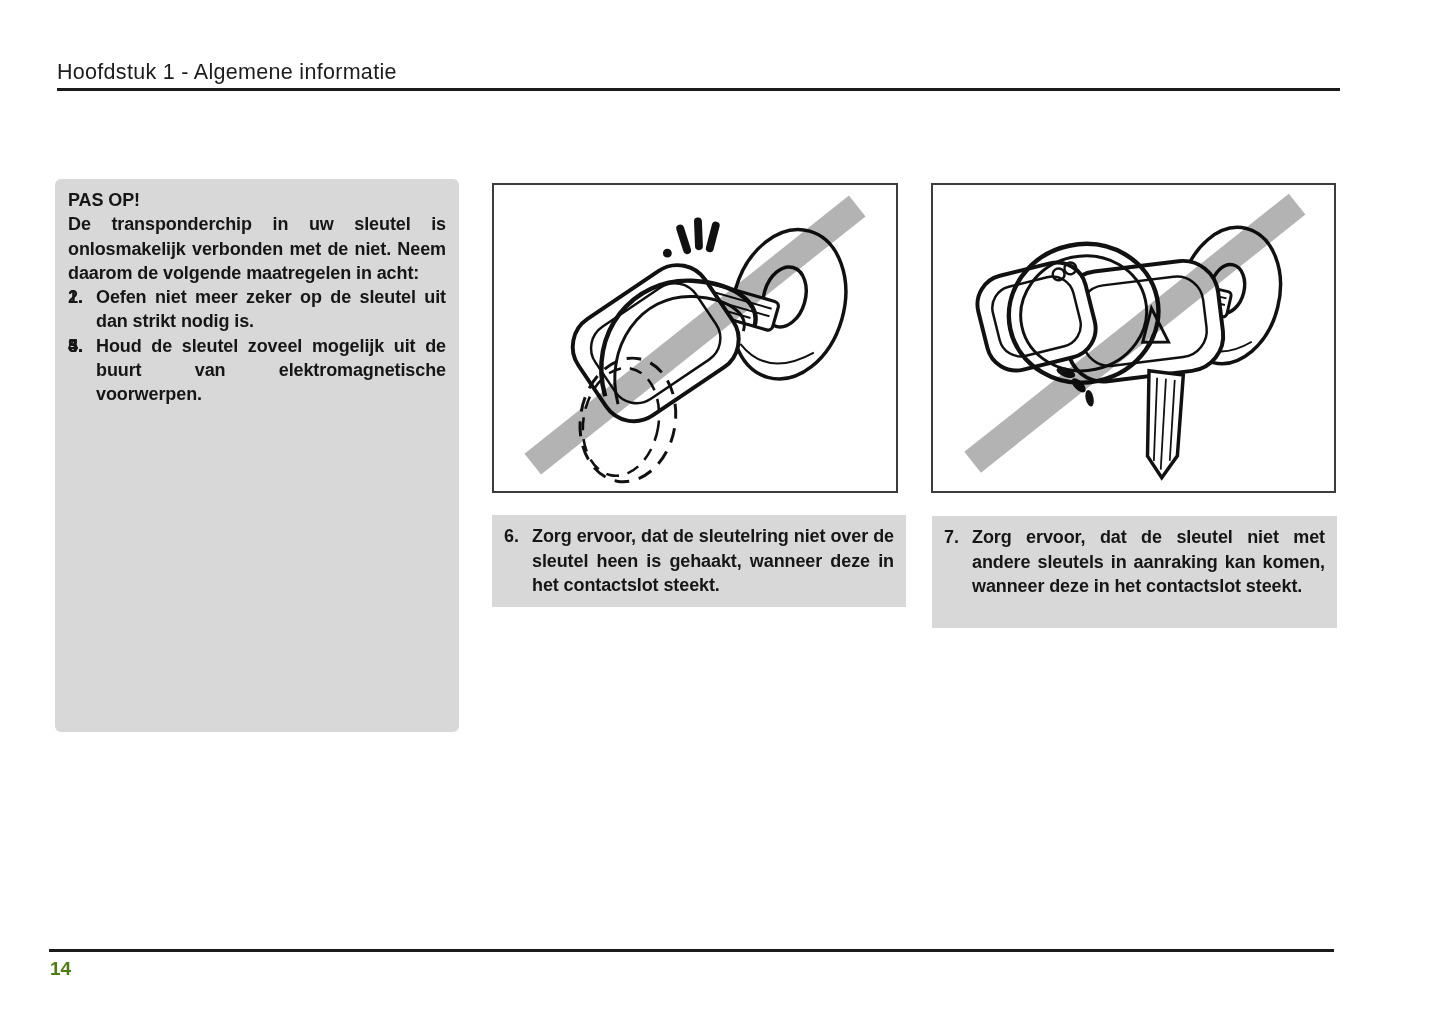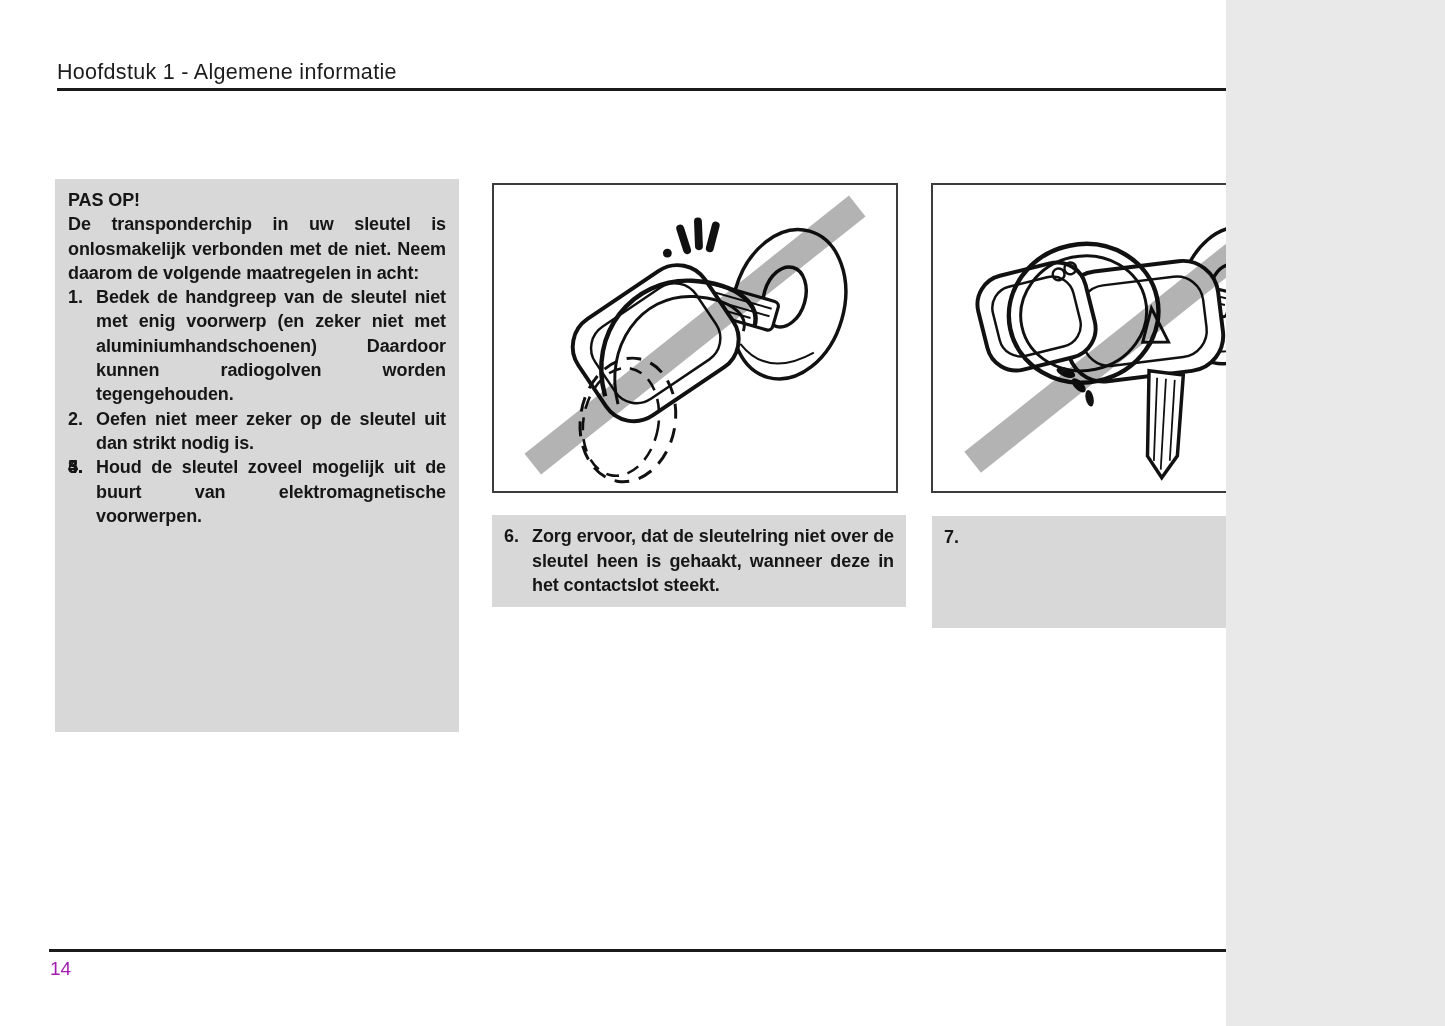--- a/index.html
+++ b/index.html
@@ -4,21 +4,21 @@
 <style>
   :root{
     --box-gray:#d8d8d8;
     --bar-gray:#b3b3b3;
     --ink:#161616;
     --frame:#3c3c3c;
   }
   html,body{margin:0;padding:0;background:#e9e9e9;}
   .canvas{
     position:relative;
-    width:1226px;height:1026px;
+    width:1445px;height:1026px;
     background:#ffffff;
     font-family:"Liberation Sans", sans-serif;
     color:var(--ink);
     overflow:hidden;
   }
   
   .chapter-title{
     position:absolute;left:57px;top:60px;
     font-size:21.5px;font-weight:400;letter-spacing:.3px;color:#1c1c1c;
     white-space:nowrap;
@@ -28,20 +28,21 @@
     background:#1b1b1b;
   }
   
   .warning-box{
     position:absolute;left:55px;top:179px;width:404px;height:553px;
     background:var(--box-gray);
     box-sizing:border-box;
     padding:9px 13px 0 13px;
     font-weight:700;font-size:18px;line-height:24.3px;
     letter-spacing:-0.1px;
+    border-radius:6px;
   }
   .warning-box p{margin:0;}
   .jt{text-align:justify;}
   .w-item{position:relative;padding-left:28px;text-align:justify;}
   .w-item .num{position:absolute;left:0;top:0;}
   
   .fig-frame{
     position:absolute;box-sizing:border-box;
     border:2px solid var(--frame);
     background:#fff;
@@ -61,38 +62,38 @@
   #cap7{left:932px;top:516px;width:405px;min-height:112px;}
   .caption-box .inner{position:relative;padding-left:28px;text-align:justify;}
   .caption-box .num{position:absolute;left:0;top:0;}
   
   .footer-rule{
     position:absolute;left:49px;top:949px;width:1285px;height:2.5px;
     background:#1b1b1b;
   }
   .page-number{
     position:absolute;left:50px;top:958px;
-    font-size:19px;font-weight:400;color:#a21caf;text-align:right;
+    font-size:19px;font-weight:700;color:#4d7c0f;text-align:right;
   }
   
   svg .ln{stroke:#111;fill:none;}
 </style>
 </head>
 <body>
 
 <div class="canvas">
 
   <div class="chapter-title">Hoofdstuk 1 - Algemene informatie</div>
   <div class="header-rule"></div>
 
   <div class="warning-box">
     <p>PAS OP!</p>
     <p class="jt">De transponderchip in uw sleutel is onlosmakelijk verbonden met de niet. Neem daarom de volgende maatregelen in acht:</p>
     <div class="w-item">
-      <span class="num">1.</span><span>Bedek de handgreep van de sleutel niet met enig voorwerp (en zeker niet met aluminiumhandschoenen) Daardoor kunnen radiogolven worden tegengehouden.</span>
+      <span class="num">1.</span>
     </div>
     <div class="w-item">
       <span class="num">2.</span><span>Oefen niet meer zeker op de sleutel uit dan strikt nodig is.</span>
     </div>
     <div class="w-item">
       <span class="num">3.</span>
     </div>
     <div class="w-item">
       <span class="num">4.</span>
     </div>
@@ -195,20 +196,20 @@
   </div>
 
   <div class="caption-box" id="cap6">
     <div class="inner">
       <span class="num">6.</span><span>Zorg ervoor, dat de sleutelring niet over de sleutel heen is gehaakt, wanneer deze in het contactslot steekt.</span>
     </div>
   </div>
 
   <div class="caption-box" id="cap7">
     <div class="inner">
-      <span class="num">7.</span>
+      <span class="num">7.</span><span>Zorg ervoor, dat de sleutel niet met andere sleutels in aanraking kan komen, wanneer deze in het contactslot steekt.</span>
     </div>
   </div>
 
   <div class="footer-rule"></div>
   <div class="page-number">14</div>
 
 </div>
 
 </body></html>

